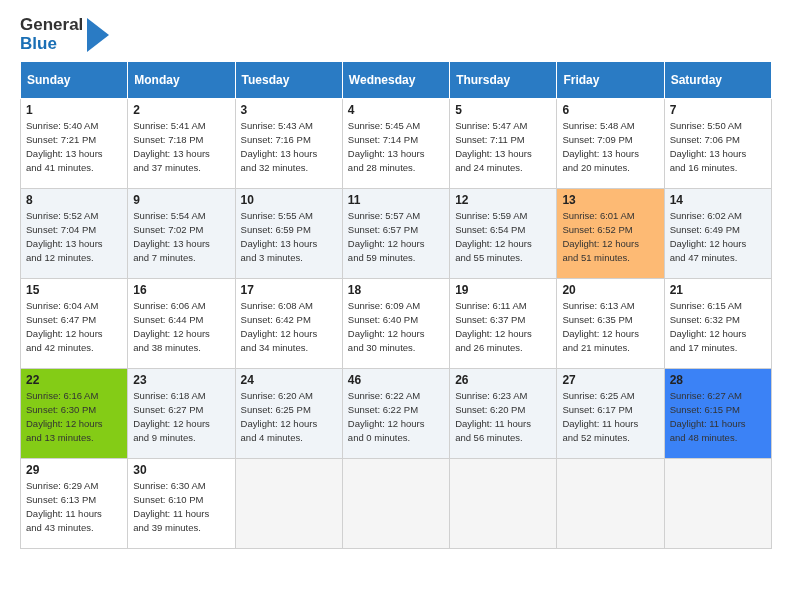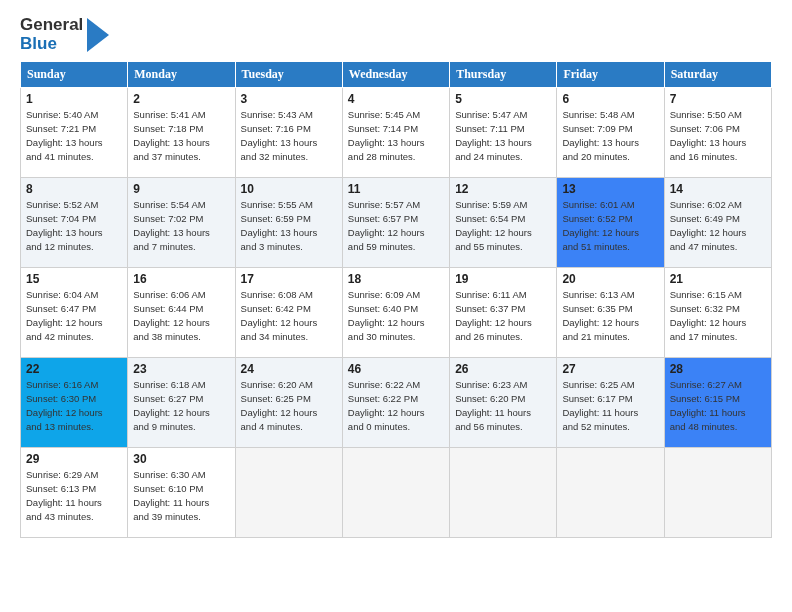--- a/index.html
+++ b/index.html
@@ -45,25 +45,24 @@
     .calendar {
       width: 100%;
       border-collapse: collapse;
       table-layout: fixed;
       font-size: 10.5px;
     }
     .calendar th {
       background-color: #2a7bc4;
       color: #fff;
       text-align: left;
-      padding: 5px 6px;
+      padding: 11px 6px;
       font-size: 12px;
       font-weight: bold;
       border: 1px solid #fff;
-      font-family: Liberation Serif, serif;
     }
     .calendar td {
       border: 1px solid #d0d0d0;
       vertical-align: top;
       padding: 4px 5px;
       height: 90px;
       background: #fff;
     }
     .calendar td.empty {
       background: #f5f5f5;
@@ -160,21 +159,21 @@
             <div class="day-info">Sunrise: 5:55 AM<br>Sunset: 6:59 PM<br>Daylight: 13 hours<br>and 3 minutes.</div>
           </td>
           <td style="background: rgb(240, 244, 248);">
             <span class="day-num">11</span>
             <div class="day-info">Sunrise: 5:57 AM<br>Sunset: 6:57 PM<br>Daylight: 12 hours<br>and 59 minutes.</div>
           </td>
           <td style="background: rgb(240, 244, 248);">
             <span class="day-num">12</span>
             <div class="day-info">Sunrise: 5:59 AM<br>Sunset: 6:54 PM<br>Daylight: 12 hours<br>and 55 minutes.</div>
           </td>
-          <td style="background: #3b82f6;">
+          <td style="background: #fdba74;">
             <span class="day-num">13</span>
             <div class="day-info">Sunrise: 6:01 AM<br>Sunset: 6:52 PM<br>Daylight: 12 hours<br>and 51 minutes.</div>
           </td>
           <td style="background: rgb(240, 244, 248);">
             <span class="day-num">14</span>
             <div class="day-info">Sunrise: 6:02 AM<br>Sunset: 6:49 PM<br>Daylight: 12 hours<br>and 47 minutes.</div>
           </td>
         </tr>
         <tr style="background: rgb(255, 255, 255);">
           <td>
@@ -200,21 +199,21 @@
           <td>
             <span class="day-num">20</span>
             <div class="day-info">Sunrise: 6:13 AM<br>Sunset: 6:35 PM<br>Daylight: 12 hours<br>and 21 minutes.</div>
           </td>
           <td>
             <span class="day-num">21</span>
             <div class="day-info">Sunrise: 6:15 AM<br>Sunset: 6:32 PM<br>Daylight: 12 hours<br>and 17 minutes.</div>
           </td>
         </tr>
         <tr style="background: rgb(240, 244, 248);">
-          <td style="background: #0ea5e9;">
+          <td style="background: #84cc16;">
             <span class="day-num">22</span>
             <div class="day-info">Sunrise: 6:16 AM<br>Sunset: 6:30 PM<br>Daylight: 12 hours<br>and 13 minutes.</div>
           </td>
           <td style="background: rgb(240, 244, 248);">
             <span class="day-num">23</span>
             <div class="day-info">Sunrise: 6:18 AM<br>Sunset: 6:27 PM<br>Daylight: 12 hours<br>and 9 minutes.</div>
           </td>
           <td style="background: rgb(240, 244, 248);">
             <span class="day-num">24</span>
             <div class="day-info">Sunrise: 6:20 AM<br>Sunset: 6:25 PM<br>Daylight: 12 hours<br>and 4 minutes.</div>

